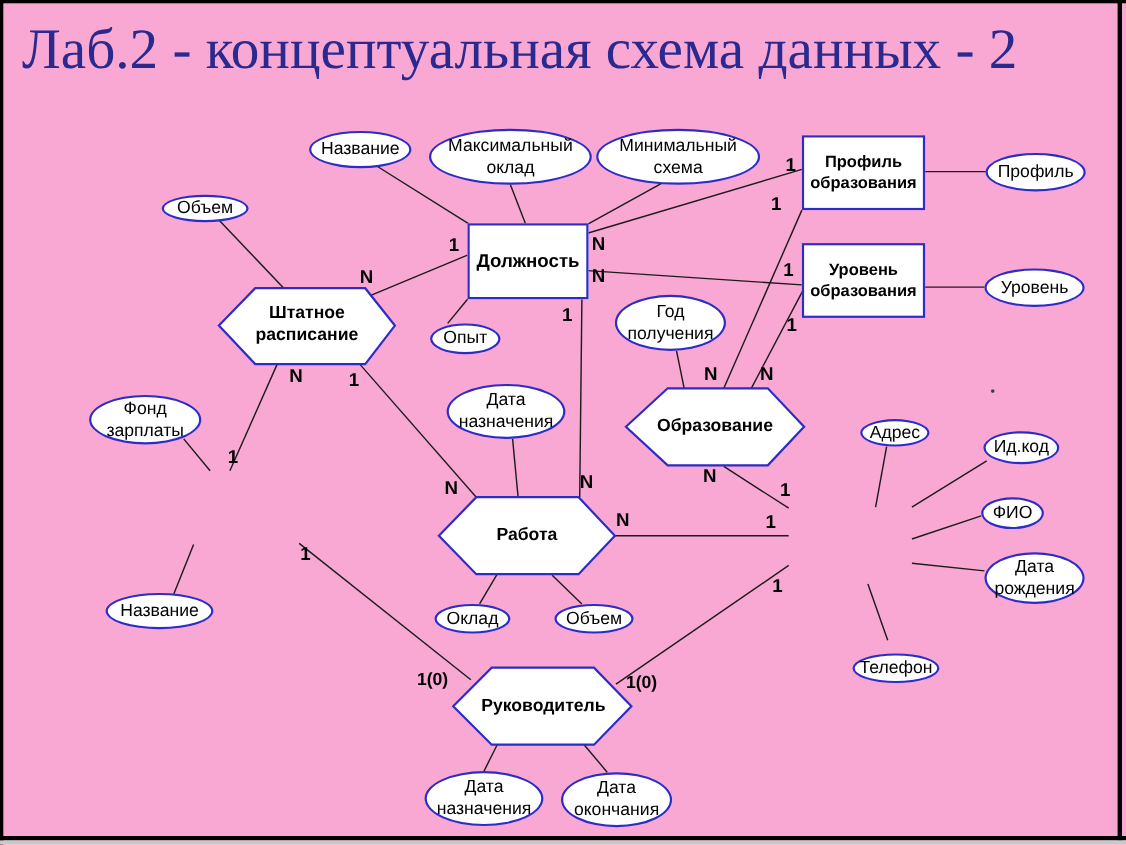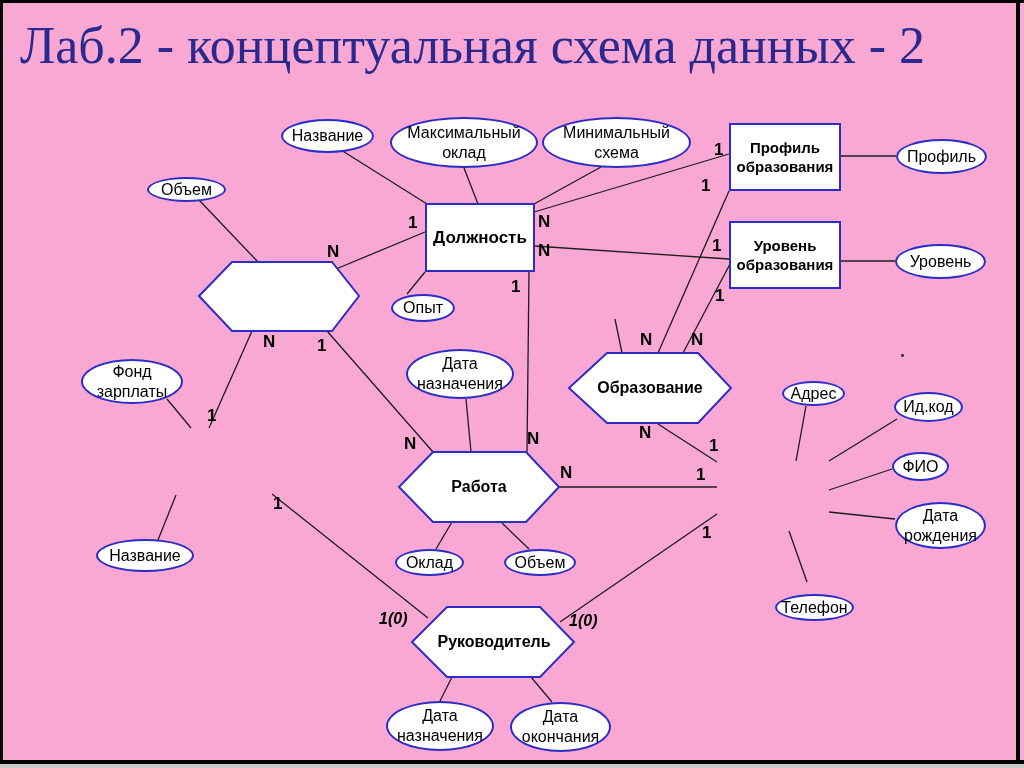--- a/index.html
+++ b/index.html
@@ -12,21 +12,21 @@
   svg line{stroke:var(--line-color);stroke-width:1.3;}
   svg polygon{fill:#ffffff;stroke:var(--shape-border);stroke-width:2;}
   .ent,.ell,.hexlab,.card{position:absolute;display:flex;align-items:center;justify-content:center;
         text-align:center;white-space:pre-line;color:var(--shape-text);box-sizing:border-box;}
   .ent{background:#ffffff;border:2px solid var(--shape-border);font-weight:bold;font-size:17px;line-height:1.25;}
   .ent.two{font-size:15px;line-height:1.3;}
   .ell{background:#ffffff;border:2px solid var(--shape-border);border-radius:50%;
        font-size:16px;line-height:1.25;padding:1px 4px;}
   .hexlab{font-weight:bold;font-size:16px;line-height:20px;}
   .card{font-weight:bold;font-size:17px;line-height:1;}
-  .card.paren{font-size:16px;font-style:italic;}
+  .card.paren{font-size:16px;}
   .frame{position:absolute;background:#000000;}
   #frame-bottom-strip{position:absolute;background:#c9c9c9;}
   #stray-dot{position:absolute;width:3px;height:3px;background:#3a3a3a;border-radius:1px;}
 </style>
 </head>
 <body>
 
 <div id="slide">
 
   <div id="page-title">Лаб.2 - концептуальная схема данных - 2</div>
@@ -66,37 +66,41 @@
     <line x1="559" y1="487" x2="717" y2="487"></line>
     <line x1="272" y1="494" x2="428" y2="618"></line>
     <line x1="717" y1="514" x2="560" y2="622"></line>
 
     <polygon points="199,296 232,262 332,262 359,296 332,331 232,331"></polygon>
     <polygon points="569,388 607,353 698,353 731,388 698,423 607,423"></polygon>
     <polygon points="399,487 433,452 526,452 559,487 526,522 433,522"></polygon>
     <polygon points="412,642 447,607 540,607 574,642 540,677 447,677"></polygon>
   </svg>
 
+  <div class="hexlab" style="left:202px;top:274px;width:154px;height:42px">Штатное
+расписание</div>
   <div class="hexlab" style="left:572px;top:378px;width:156px;height:20px">Образование</div>
   <div class="hexlab" style="left:402px;top:477px;width:154px;height:20px">Работа</div>
   <div class="hexlab" style="left:415px;top:632px;width:158px;height:20px">Руководитель</div>
 
   <div class="ent" style="left:425px;top:203px;width:110px;height:69px">Должность</div>
   <div class="ent two" style="left:729px;top:123px;width:112px;height:68px">Профиль
 образования</div>
   <div class="ent two" style="left:729px;top:221px;width:112px;height:68px">Уровень
 образования</div>
 
   <div class="ell" style="left:281px;top:119px;width:93px;height:34px">Название</div>
   <div class="ell" style="left:390px;top:117px;width:148px;height:51px">Максимальный
 оклад</div>
   <div class="ell" style="left:542px;top:117px;width:149px;height:51px">Минимальный
 схема</div>
   <div class="ell" style="left:147px;top:177px;width:79px;height:25px">Объем</div>
   <div class="ell" style="left:391px;top:294px;width:64px;height:28px">Опыт</div>
+  <div class="ell" style="left:559px;top:268px;width:101px;height:51px">Год
+получения</div>
   <div class="ell" style="left:896px;top:139px;width:91px;height:35px">Профиль</div>
   <div class="ell" style="left:895px;top:244px;width:91px;height:35px">Уровень</div>
   <div class="ell" style="left:81px;top:359px;width:102px;height:45px">Фонд
 зарплаты</div>
   <div class="ell" style="left:406px;top:349px;width:108px;height:50px">Дата
 назначения</div>
   <div class="ell" style="left:782px;top:381px;width:63px;height:25px">Адрес</div>
   <div class="ell" style="left:894px;top:392px;width:69px;height:30px">Ид.код</div>
   <div class="ell" style="left:892px;top:452px;width:57px;height:29px">ФИО</div>
   <div class="ell" style="left:895px;top:502px;width:91px;height:47px">Дата

